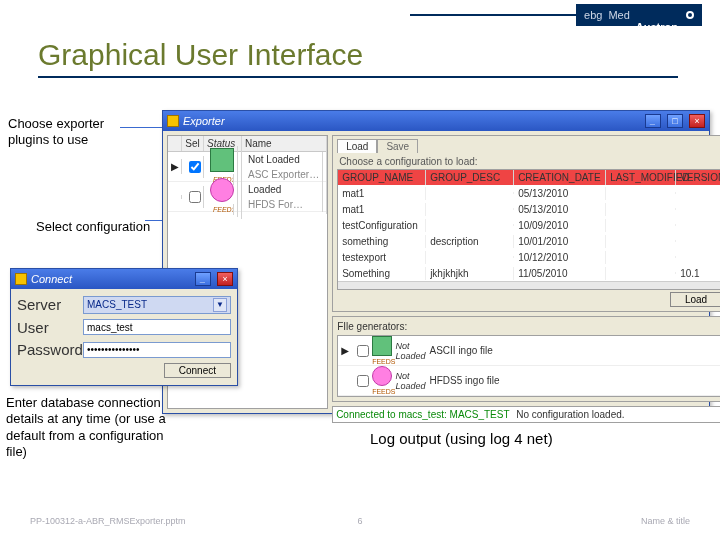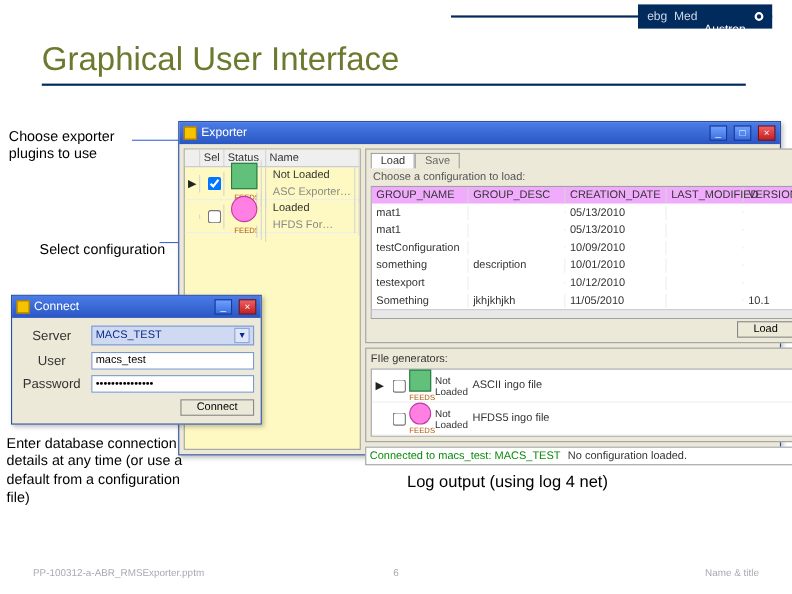--- a/index.html
+++ b/index.html
@@ -36,21 +36,21 @@
     gap: 6px;
   }
   .brand .ball {
     width: 8px; height: 8px;
     border-radius: 50%;
     border: 2px solid #fff;
     background: #002b5c;
     margin-left: 2px;
   }
   .brand .light { color: #cdd7e6; }
-  .brand .white { color: #fff; font-weight: normal; margin-top: 24px; }
+  .brand .white { color: #fff; font-weight: bold; margin-top: 24px; }
   h1.slide-title {
     position: absolute;
     left: 38px;
     top: 38px;
     margin: 0;
     font-family: "Trebuchet MS", Verdana, sans-serif;
     font-weight: normal;
     font-size: 30px;
     color: #6b7a2e;
     border-bottom: 2px solid #002b5c;
@@ -91,20 +91,21 @@
   }
   .titlebar {
     height: 20px;
     background: linear-gradient(#4a7ce8, #2a56c3);
     color: #fff;
     display: flex;
     align-items: center;
     padding: 0 4px;
     font-size: 11px;
     gap: 4px;
+    font-style: italic;
   }
   .titlebar .ticon {
     width: 12px; height: 12px; background: #f7c200; border: 1px solid #a07400;
   }
   .titlebar .spacer { flex: 1; }
   .winbtn {
     width: 16px; height: 14px;
     background: linear-gradient(#6fa0ff,#3b6fe0);
     border: 1px solid #1a3a90;
     color: #fff;
@@ -117,50 +118,50 @@
 
   .exporter {
     left: 162px; top: 110px; width: 548px; height: 304px;
   }
   .exporter-body {
     position: absolute; left:4px; right:4px; top:24px; bottom:4px;
     display:flex; gap:4px;
   }
   .plugins-pane {
     width: 172px;
-    background:#fef9c3;
+    background:#ffffff;
     border:1px solid #a0a0a0;
     font-size:10px;
     display:flex; flex-direction:column;
   }
   .grid-head {
     display:flex; background:#efefef; border-bottom:1px solid #c8c8c8;
   }
   .grid-head div, .grid-row div {
     padding:2px 3px; border-right:1px solid #d4d4d4; overflow:hidden; white-space:nowrap;
   }
   .plugins-pane .grid-row { display:flex; align-items:center; height:30px; border-bottom:1px solid #eee;}
   .c-arrow{width:14px; text-align:center; color:#222;}
   .c-sel{width:22px; text-align:center;}
-  .c-status{width:38px;}
+  .c-status{width:38px;font-style:italic;}
   .c-name{flex:1;}
   .pl-icon{width:24px;height:24px;display:inline-block;}
   .pl-face{background:#61c17b;border:1px solid #2c7a42;}
   .pl-flower{background:#ff7fe2;border:1px solid #c23aa8;border-radius:50%;}
   .feeds{font-size:7px;text-align:center;color:#b15600;}
   input[type=checkbox]{width:12px;height:12px;}
 
   .right-pane{flex:1; display:flex; flex-direction:column; gap:4px;}
   .conf-block{border:1px solid #a0a0a0; background:#ece9d8; padding:3px 4px 4px;}
   .tabs{display:flex; gap:0;}
   .tab{border:1px solid #a0a0a0; border-bottom:none; background:#fdfdfd; padding:1px 8px; font-size:10px;}
   .tab.inactive{background:#ece9d8; color:#666;}
   .conf-label{font-size:10px; color:#555; margin:3px 0 2px 2px;}
   .conf-grid{background:#fff;border:1px solid #a0a0a0; font-size:10px;}
-  .conf-grid .ghead{display:flex;background:#f0abfc;align-items:center;}
+  .conf-grid .ghead{display:flex;background:#ef4444;align-items:center;}
   .conf-grid .ghead div{padding:2px 4px;border-right:1px solid #d4d4d4;}
   .cg1{width:88px;}.cg2{width:88px;}.cg3{width:92px;}.cg4{width:70px;}.cg5{width:45px;}
   .conf-grid .grow{display:flex;height:16px;align-items:center;}
   .conf-grid .grow div{padding:1px 4px;border-right:1px solid #eee;overflow:hidden;white-space:nowrap;}
   .conf-scroll{height:8px;background:#e8e8e8;border-top:1px solid #ccc;}
   .loadbar{display:flex;justify-content:flex-end;margin-top:2px;}
   .btn{background:#ece9d8;border:1px solid #888;padding:1px 14px;font-size:10px;}
 
   .filegen{border:1px solid #a0a0a0; background:#ece9d8; padding:4px; font-size:10px;}
   .fg-grid{background:#fff;border:1px solid #a0a0a0;margin-top:3px;}
@@ -173,21 +174,21 @@
   .logarea{flex:1;background:#fff;border:1px solid #a0a0a0;font-size:10px;padding:2px 3px;}
   .log-ok{color:#0a8a0a;}
   .log-plain{color:#333;}
 
   
   .connect{
     left:10px; top:268px; width:228px; height:118px;
     position:absolute;
   }
   .connect-body{position:absolute;left:6px;right:6px;top:26px;bottom:6px;display:grid;grid-template-columns:60px 1fr;gap:4px 6px;align-items:center;}
-  .fld-label{font-size:12px;text-align:center;color:#333;}
+  .fld-label{font-size:15px;text-align:left;color:#333;}
   .txt{height:16px;border:1px solid #7a9ad0;background:#fff;font-size:10px;padding:0 3px;width:100%;}
   .sel{height:18px;border:1px solid #7a9ad0;background:#cfd9f2;font-size:10px;padding:0 3px;display:flex;align-items:center;justify-content:space-between;color:#0a2a8a;}
   .sel .dd{width:14px;height:14px;background:#dfe6f7;border:1px solid #8aa0d8;text-align:center;line-height:12px;font-size:8px;}
   .connect-footer{grid-column:1 / span 2;display:flex;justify-content:flex-end;}
 
   .footer-l{position:absolute;left:30px;bottom:14px;font-size:9px;color:#a9a9b3;}
   .footer-c{position:absolute;left:0;right:0;bottom:14px;text-align:center;font-size:9px;color:#a9a9b3;}
   .footer-r{position:absolute;right:30px;bottom:14px;font-size:9px;color:#a9a9b3;}
 </style>
 </head>

